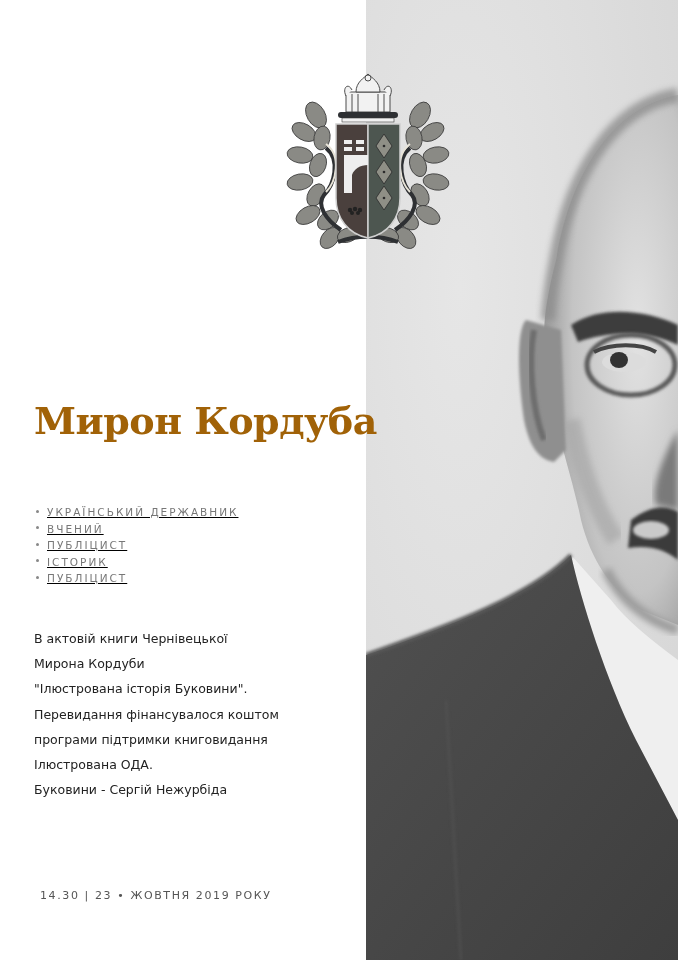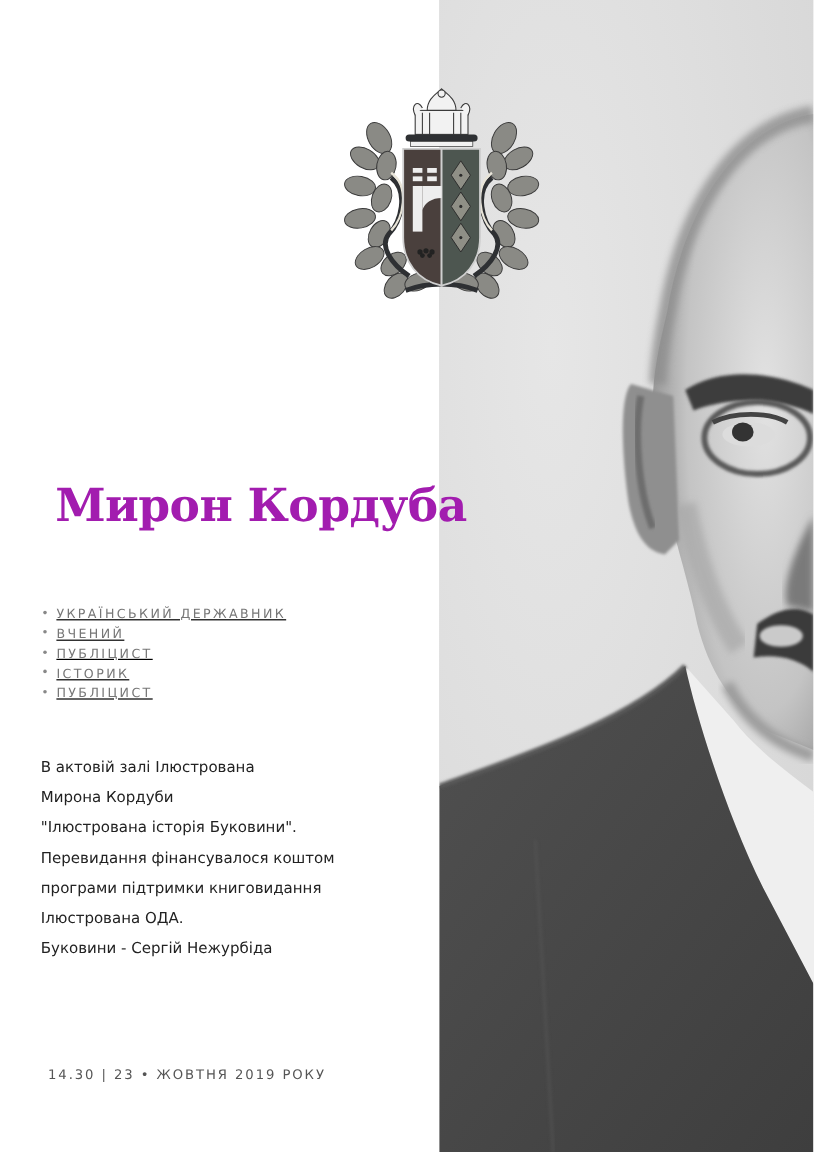--- a/index.html
+++ b/index.html
@@ -2,21 +2,21 @@
 <html><head>
 <meta charset="utf-8">
 <style>
   html, body { margin: 0; padding: 0; }
   body { width: 678px; height: 960px; overflow: hidden; background: #ffffff; position: relative; font-family: "Liberation Sans", sans-serif; }
   .page { position: absolute; left: 0; top: 0; width: 678px; height: 960px; background: #ffffff; }
   .left-panel { position: absolute; left: 0; top: 0; width: 366px; height: 960px; background: #ffffff; }
   .photo { position: absolute; left: 366px; top: 0; width: 312px; height: 960px; background: #dedede; overflow: hidden; }
   .photo svg { display: block; }
   .emblem { position: absolute; left: 286px; top: 70px; width: 164px; height: 182px; }
-  .title { position: absolute; left: 46px; top: 398px; margin: 0; font-family: "DejaVu Serif", serif; font-weight: bold; font-size: 38px; color: #a21caf; letter-spacing: -0.5px; white-space: nowrap; }
+  .title { position: absolute; left: 34px; top: 398px; margin: 0; font-family: "DejaVu Serif", serif; font-weight: bold; font-size: 38px; color: #a16207; letter-spacing: -0.5px; white-space: nowrap; }
   .roles { position: absolute; left: 36px; top: 504px; margin: 0; padding: 0; list-style: none; text-decoration: underline; }
   .roles li { font-family: "DejaVu Sans", sans-serif; font-size: 10.5px; letter-spacing: 2px; color: #777777; line-height: 16.5px; white-space: nowrap; }
   .roles li .dot { display: inline-block; width: 3px; height: 3px; border-radius: 50%; background: #888; margin-right: 8px; vertical-align: middle; position: relative; top: -2px; }
   .desc { position: absolute; left: 34px; top: 626px; margin: 0; }
   .desc p { margin: 0; font-family: "DejaVu Sans", sans-serif; font-size: 12.5px; line-height: 25.2px; color: #222222; white-space: nowrap; }
   .footer-date { position: absolute; left: 40px; top: 889px; font-family: "DejaVu Sans", sans-serif; font-size: 11px; letter-spacing: 1.6px; color: #555555; white-space: nowrap; }
 </style>
 </head>
 <body>
 
@@ -168,21 +168,21 @@
 
   <ul class="roles">
     <li><span class="dot"></span><span>УКРАЇНСЬКИЙ ДЕРЖАВНИК</span></li>
     <li><span class="dot"></span><span>ВЧЕНИЙ</span></li>
     <li><span class="dot"></span><span>ПУБЛІЦИСТ</span></li>
     <li><span class="dot"></span><span>ІСТОРИК</span></li>
     <li><span class="dot"></span><span>ПУБЛІЦИСТ</span></li>
   </ul>
 
   <div class="desc">
-    <p>В актовій залі Ілюстрована</p>
+    <p>В актовій книги Чернівецької</p>
     <p>Мирона Кордуби</p>
     <p>"Ілюстрована історія Буковини".</p>
     <p>Перевидання фінансувалося коштом</p>
     <p>програми підтримки книговидання</p>
     <p>Ілюстрована ОДА.</p>
     <p>Буковини - Сергій Нежурбіда</p>
   </div>
 
   <div class="footer-date">14.30 | 23 • ЖОВТНЯ 2019 РОКУ</div>
 

